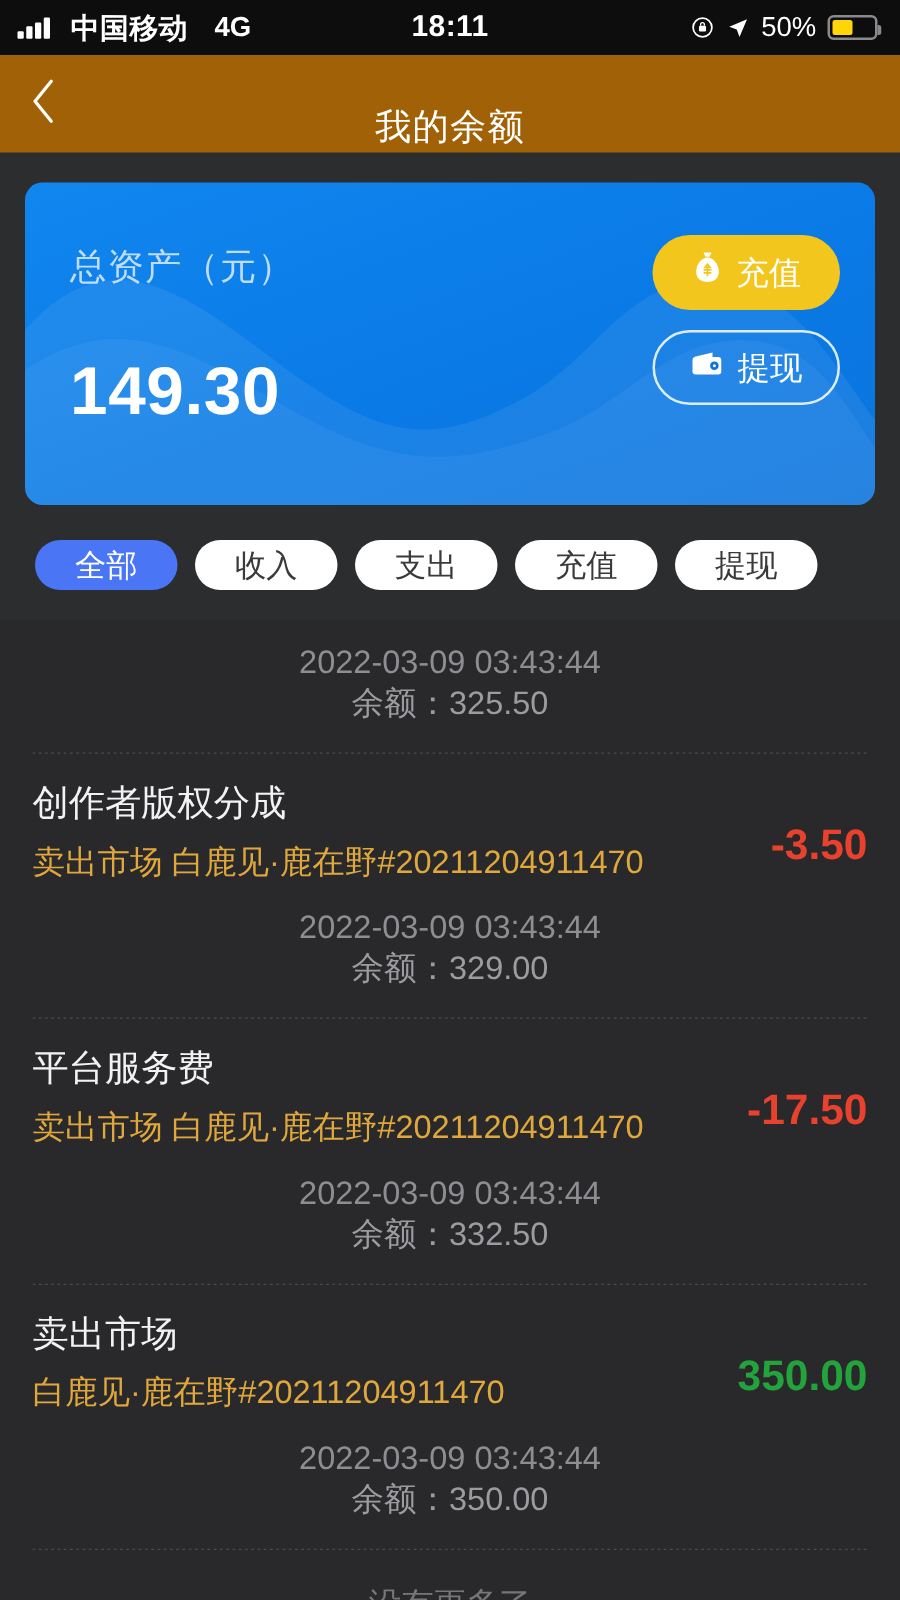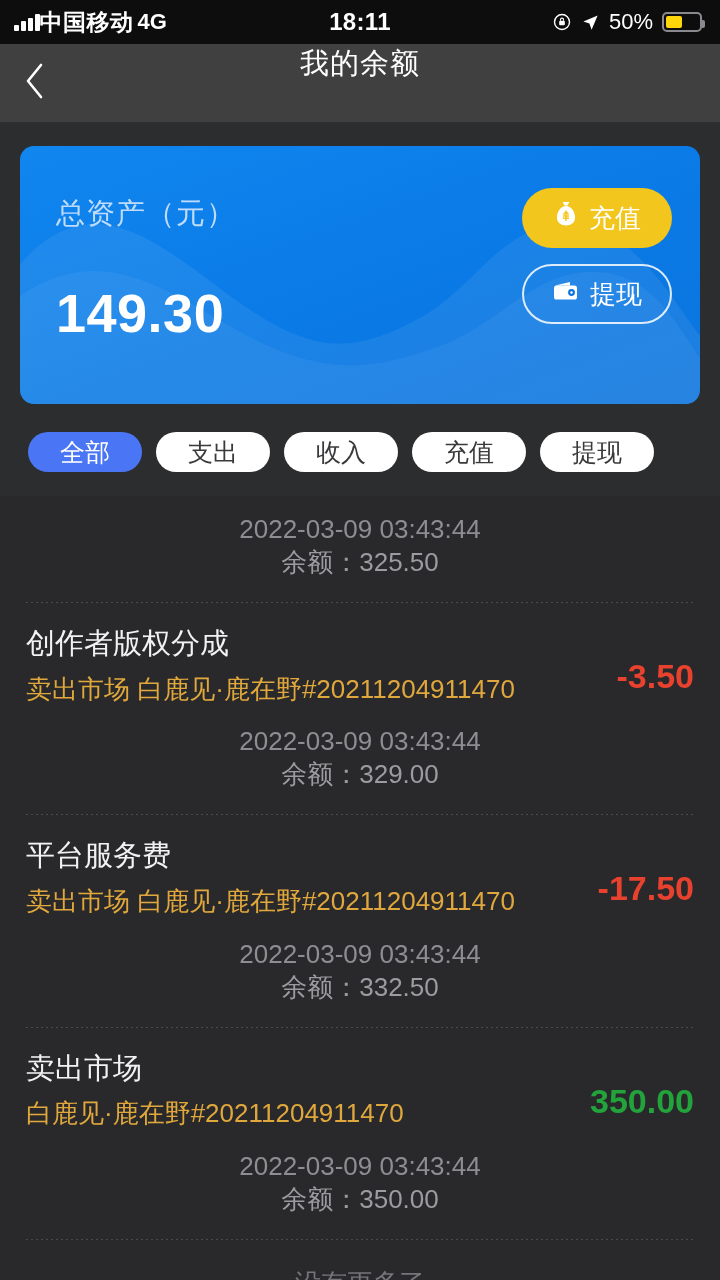--- a/index.html
+++ b/index.html
@@ -11,21 +11,21 @@
     -webkit-font-smoothing:antialiased;
   }
   .phone { width:720px; height:1280px; position:relative; display:flex; flex-direction:column; }
 
   
   .statusbar{
     height:44px; background:#0d0d0d; color:#fff;
     display:flex; align-items:center; justify-content:space-between;
     padding:0 18px 0 14px; flex:0 0 44px;
   }
-  .sb-left{ display:flex; align-items:center; gap:0; }
+  .sb-left{ display:flex; align-items:center; gap:17px; }
   .signal{ display:flex; align-items:flex-end; gap:2.5px; height:17px; }
   .signal i{ width:4.5px; background:#fff; border-radius:1px; display:block; }
   .signal i:nth-child(1){height:6px;}
   .signal i:nth-child(2){height:9.5px;}
   .signal i:nth-child(3){height:13px;}
   .signal i:nth-child(4){height:16.5px;}
   .carrier{ font-size:23px; font-weight:600; letter-spacing:.5px; }
   .net{ font-size:22px; font-weight:600; margin-left:4px; }
   .sb-time{ font-size:24px; font-weight:700; letter-spacing:.3px;
             position:absolute; left:50%; transform:translateX(-50%); top:8px; }
@@ -34,22 +34,22 @@
   .loc{ width:19px; height:19px; }
   .batt-pct{ font-size:22px; font-weight:400; }
   .batt{ width:40px; height:20px; border:2px solid #8a8a8e; border-radius:5px;
          position:relative; padding:2px; }
   .batt::after{ content:""; position:absolute; right:-5px; top:6px; width:3px; height:8px;
                 background:#8a8a8e; border-radius:0 2px 2px 0; }
   .batt span{ display:block; height:100%; background:#ffd60a; border-radius:2px; }
 
   
   .navbar{
-    height:78px; background:#404040; position:relative;
-    display:flex; align-items:flex-start; flex:0 0 78px;
+    height:78px; background:#a16207; position:relative;
+    display:flex; align-items:flex-end; flex:0 0 78px;
   }
   .back{ width:70px; height:78px; display:flex; align-items:center; justify-content:center; }
   .nav-title{
     position:absolute; left:0; right:0; text-align:center;
     color:#fff; font-size:29px; font-weight:500; letter-spacing:1px;
     pointer-events:none;
   }
 
   
   .content{ flex:1; background:#2b2d2f; display:flex; flex-direction:column; overflow:hidden; }
@@ -184,24 +184,24 @@
           </div>
         </div>
       </div>
     </div>
 
     <div class="chips">
       <div class="chip active">
           <span>全部</span>
         </div>
       <div class="chip">
+          <span>收入</span>
+        </div>
+      <div class="chip">
           <span>支出</span>
-        </div>
-      <div class="chip">
-          <span>收入</span>
         </div>
       <div class="chip">
           <span>充值</span>
         </div>
       <div class="chip">
           <span>提现</span>
         </div>
     </div>
 
     <div class="list">

